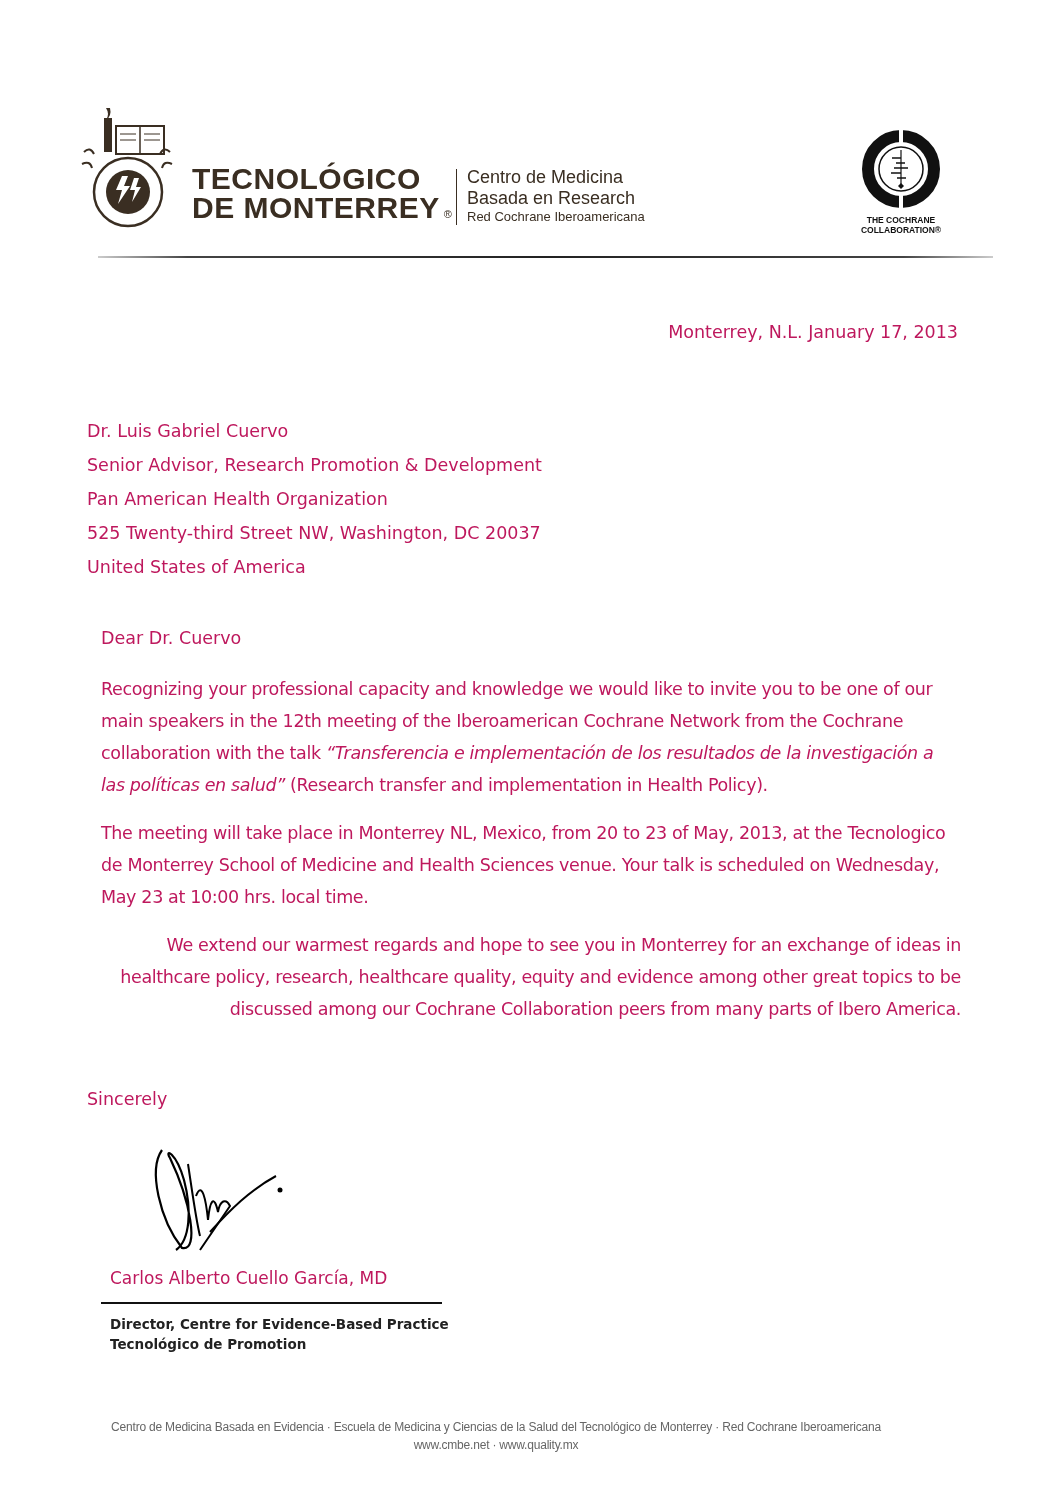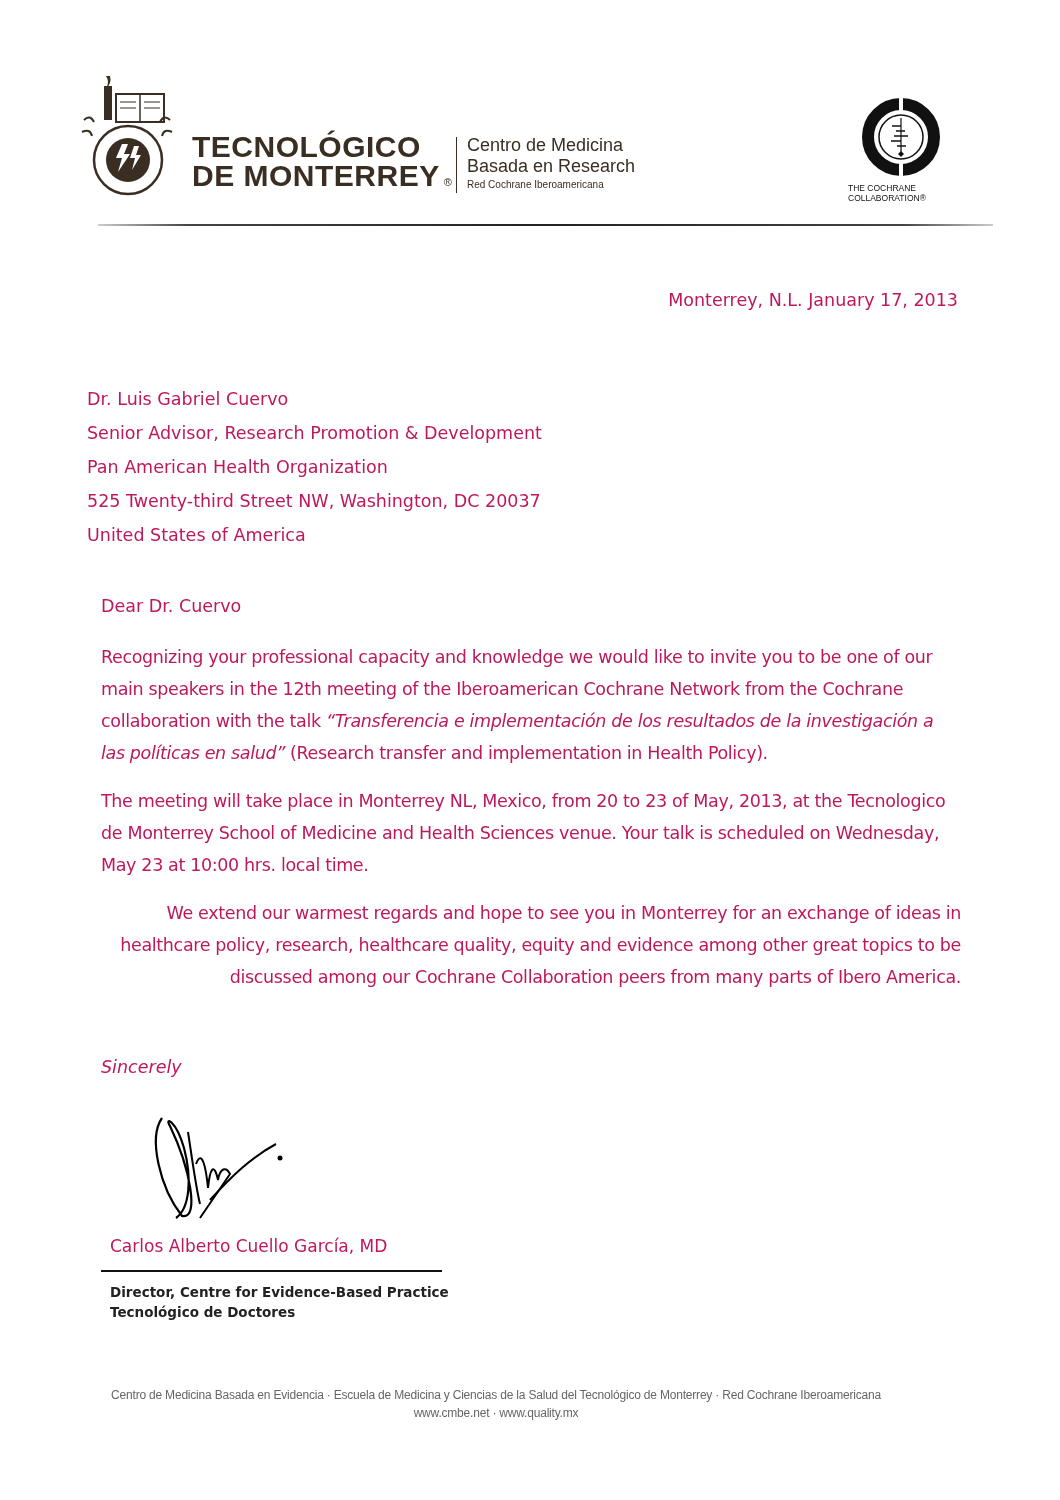--- a/index.html
+++ b/index.html
@@ -1,36 +1,36 @@
 <!DOCTYPE html>
 <html><head>
 <meta charset="utf-8">
 <style>
   html, body { margin:0; padding:0; background:#fff; }
   body { width:1060px; height:1500px; position:relative; overflow:hidden; color:#1a1a1a; font-family:"DejaVu Sans", sans-serif; }
-  .abs { position:absolute; }
+  .abs { position:absolute;margin-top:32px; }
   .tec-seal { left:78px; top:70px; width:100px; height:128px; }
   .tec-name { left:192px; top:132px; font-family:"Liberation Sans", sans-serif; font-weight:bold; font-size:30px; line-height:29px; color:#3a2e22; letter-spacing:0.5px; }
   .tec-name .reg { font-size:11px; font-weight:normal; margin-left:4px; }
   .vdiv { left:456px; top:137px; width:1px; height:56px; background:#3a2e22; }
   .cmbe { left:467px; top:135px; font-family:Liberation Sans, sans-serif; color:#3a2e22; }
   .cmbe .l1, .cmbe .l2 { font-size:18px; line-height:21px; }
-  .cmbe .l3 { font-size:10px; line-height:15px; }
+  .cmbe .l3 { font-size:13px; line-height:15px; }
   .hrule { left:98px; top:224px; width:895px; height:2px; background:linear-gradient(90deg,#ccc 0%,#444 10%,#222 50%,#444 90%,#ccc 100%); }
   .cochrane-logo { left:860px; top:96px; width:82px; height:82px; }
-  .cochrane-text { left:848px; top:183px; width:106px; font-family:"Liberation Sans", sans-serif; font-weight:normal; font-size:8.5px; line-height:10px; color:#111; }
+  .cochrane-text { left:848px; top:183px; width:106px; text-align:center; font-family:"Liberation Sans", sans-serif; font-weight:bold; font-size:8.5px; line-height:10px; color:#111; }
   .letter { font-family:"DejaVu Sans", sans-serif; font-size:17.5px; color:#be185d; }
   .date { right:102px; top:290px; }
   .addr { left:87px; top:382px; line-height:34px; }
   .salut { left:101px; top:596px; }
   .para { left:101px; width:860px; line-height:32px; font-size:17.5px; letter-spacing:-0.35px; }
   .p1 { top:641px; }
   .p2 { top:785px; }
   .p3 { top:897px;text-align:right; }
-  .sincerely { left:101px; top:1057px;font-style:italic; }
+  .sincerely { left:87px; top:1057px; }
   .sig { left:140px; top:1108px; width:160px; height:120px; }
   .signame { left:110px; top:1236px; font-size:17px; }
   .sigrule { left:101px; top:1270px; width:341px; height:2px; background:#111; }
   .sigtitle { left:110px; top:1282px; font-size:13.5px; font-weight:bold; line-height:20px; color:#222; }
   .footer { left:0; width:992px; top:1386px; text-align:center; font-family:"Liberation Sans", sans-serif; font-size:12px; line-height:18px; color:#666; letter-spacing:-0.2px; }
   em { font-style:italic; }
 </style>
 </head>
 <body>
 
@@ -109,19 +109,19 @@
     <path d="M48 24 C52 50, 56 80, 60 96 M56 56 C62 40, 66 60, 68 80 C70 60, 74 54, 78 72 C80 60, 86 58, 90 66 L60 110" fill="none" stroke="#000" stroke-width="2"></path>
     <path d="M70 92 C90 70, 110 50, 136 36" fill="none" stroke="#000" stroke-width="2"></path>
     <circle cx="140" cy="50" r="2.5" fill="#000"></circle>
   </svg>
 </div>
 
 <div class="abs letter signame">Carlos Alberto Cuello García, MD</div>
 <div class="abs sigrule"></div>
 <div class="abs sigtitle">
   <div>Director, Centre for Evidence-Based Practice</div>
-  <div>Tecnológico de Doctores</div>
+  <div>Tecnológico de Promotion</div>
 </div>
 
 <div class="abs footer">
   <div>Centro de Medicina Basada en Evidencia · Escuela de Medicina y Ciencias de la Salud del Tecnológico de Monterrey · Red Cochrane Iberoamericana</div>
   <div>www.cmbe.net · www.quality.mx</div>
 </div>
 
 </body></html>

